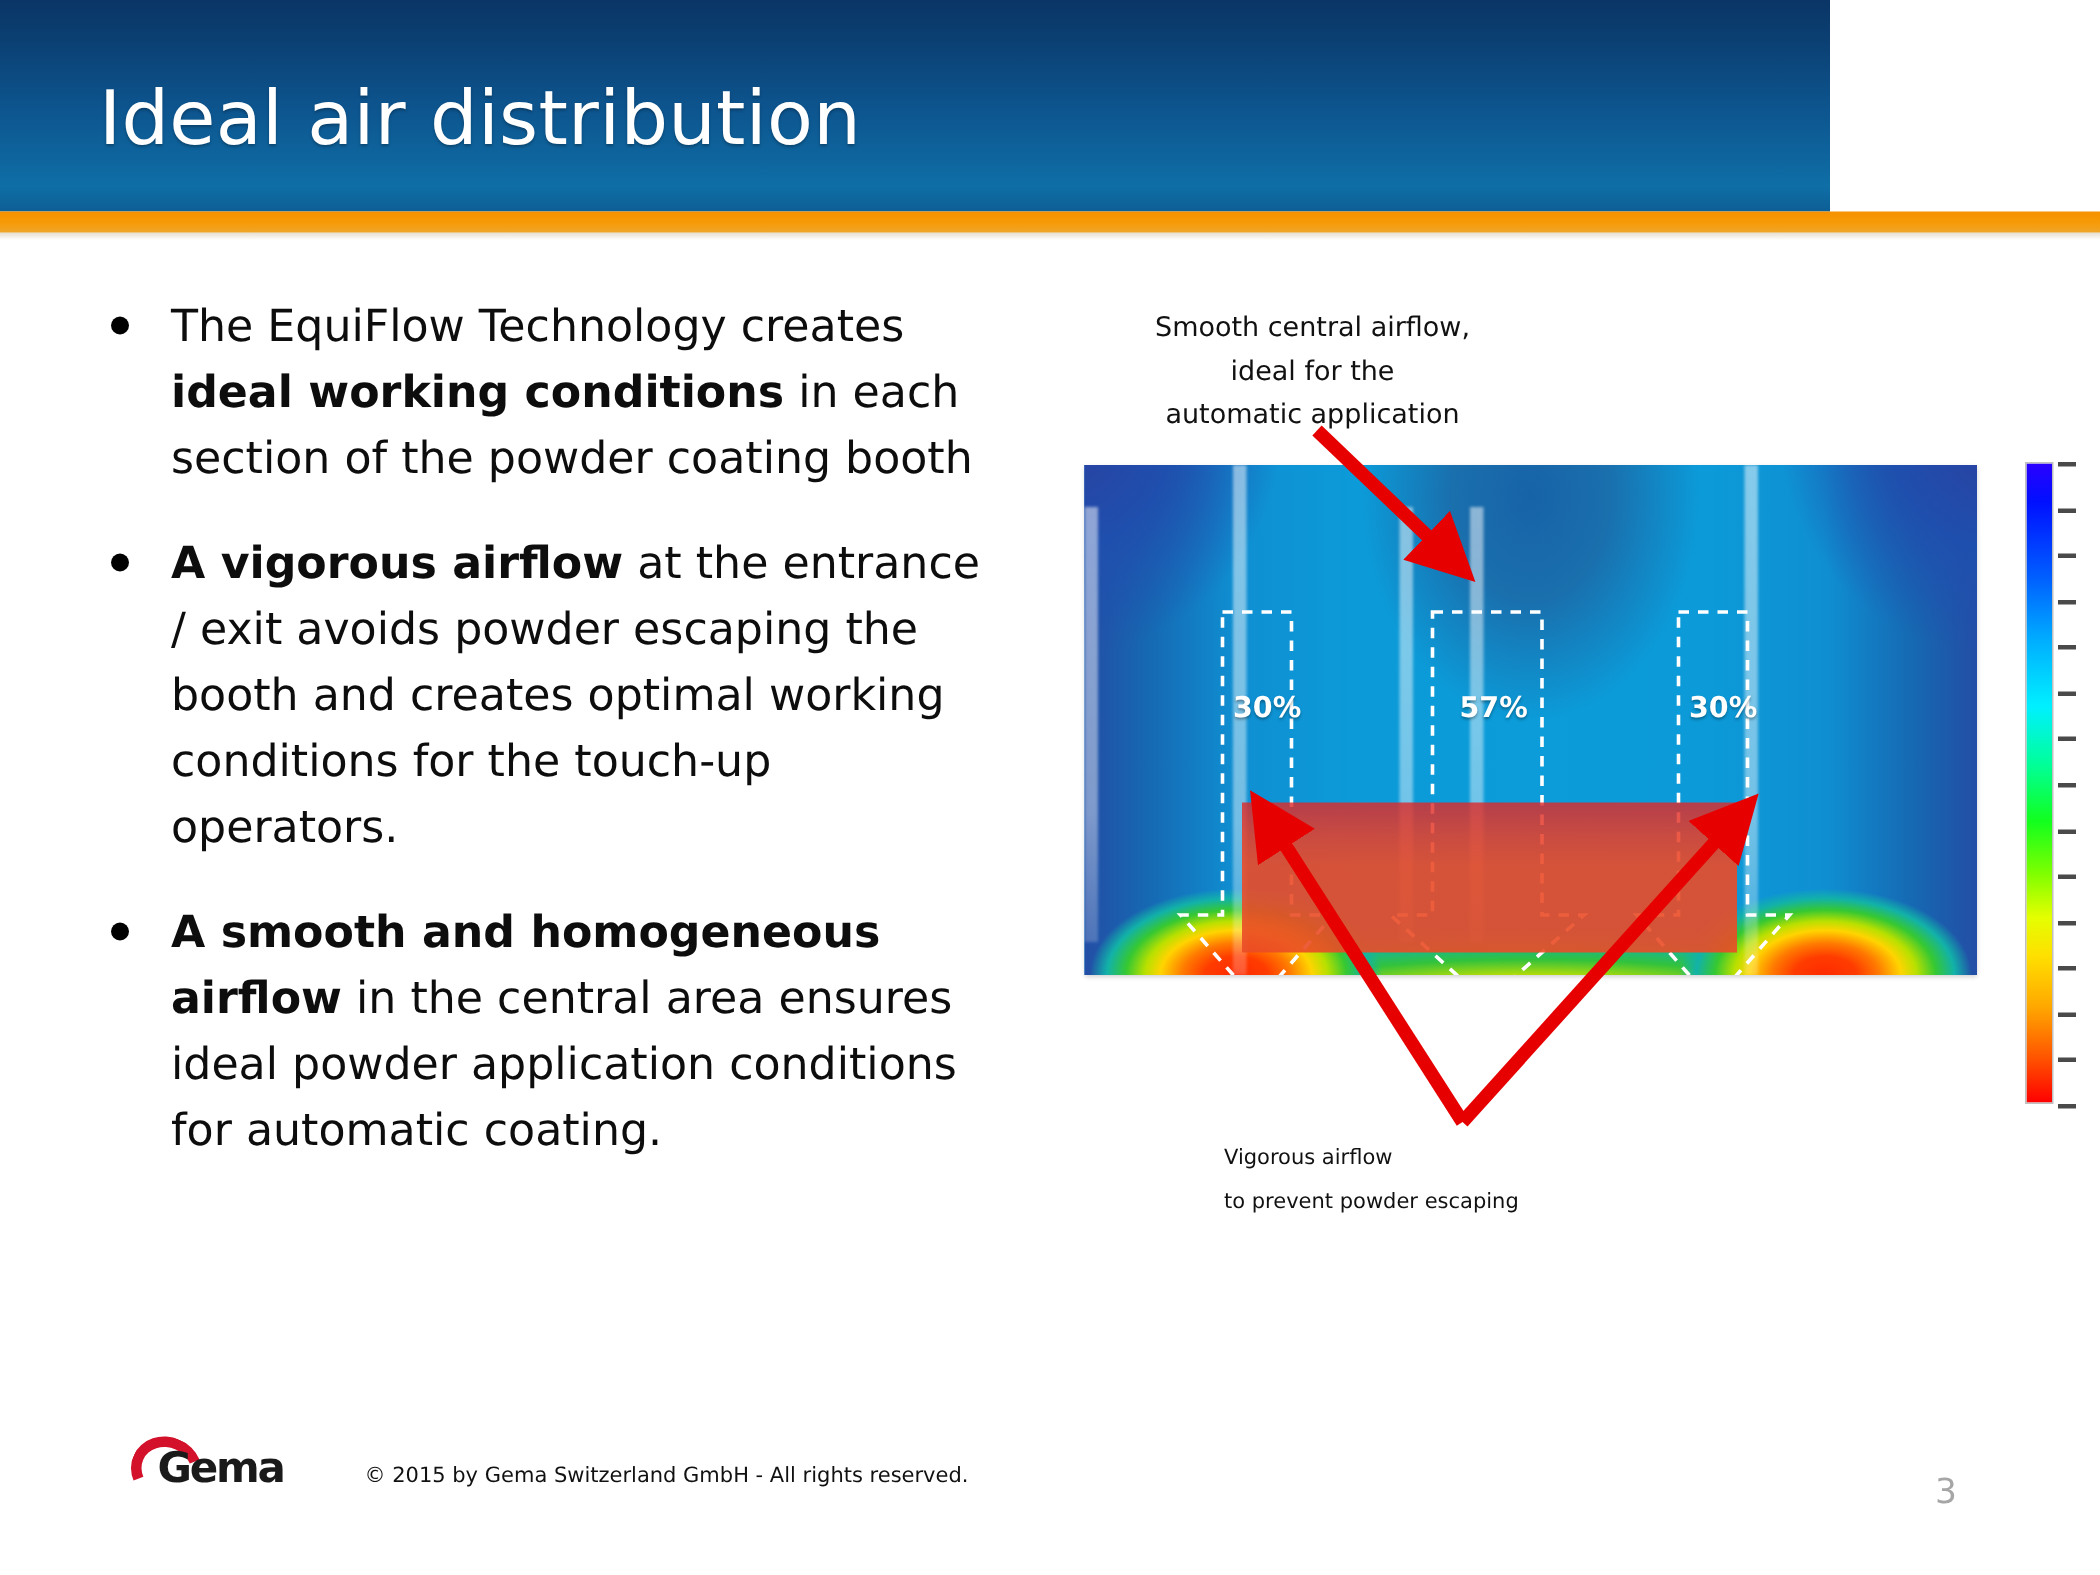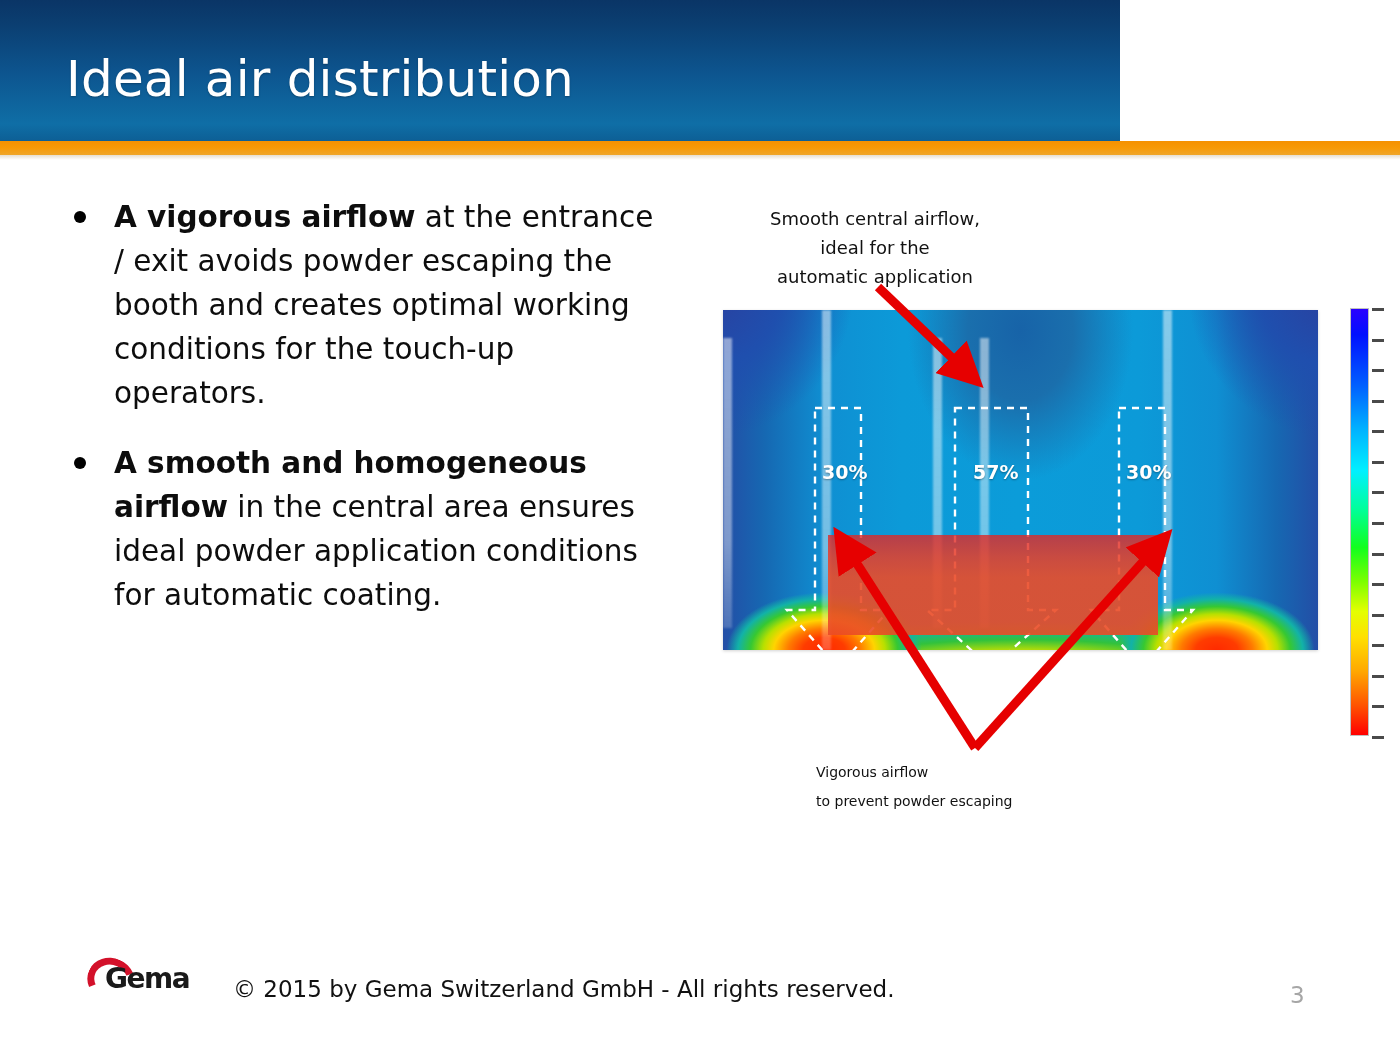--- a/index.html
+++ b/index.html
@@ -14,21 +14,21 @@
     position: relative;
     overflow: hidden;
     font-family: "DejaVu Sans", "Liberation Sans", sans-serif;
     color: #000000;
   }
 
   
   #slide-header {
     position: absolute;
     left: 0; top: 0;
-    width: 1120px;
+    width: 1220px;
     height: 141px;
     background: linear-gradient(to bottom,
         #0a3566 0%,
         #0b3f72 18%,
         #0d558f 52%,
         #0f6ea6 88%,
         #0d5f95 100%);
   }
   #header-title {
     position: absolute;
@@ -275,23 +275,23 @@
     width: 34px;
     height: 30px;
     border: 7px solid #d3112a;
     border-radius: 50%;
     border-right-color: transparent;
     border-bottom-color: transparent;
     transform: rotate(24deg);
   }
   #copyright-text {
     position: absolute;
-    left: 233px;
+    left: 243px;
     top: 26px;
-    font-size: 23px;
+    font-size: 14px;
     color: #111111;
     white-space: nowrap;
   }
   #page-number {
     position: absolute;
     left: 1290px;
     top: 32px;
     font-size: 23px;
     color: #a6a6a6;
   }
@@ -300,20 +300,24 @@
 <body>
 
 <div id="slide-header">
   <div id="header-title">Ideal air distribution</div>
 </div>
 <div id="header-accent-bar"></div>
 <div id="header-accent-shadow"></div>
 
 <div id="bullet-list">
 
+  <div class="bullet-item">
+    <span class="bullet-marker"></span>
+    <span class="bullet-text"><span>The EquiFlow Technology creates </span><b>ideal working conditions</b><span> in each section of the powder coating booth</span></span>
+  </div>
 
   <div class="bullet-item">
     <span class="bullet-marker"></span>
     <span class="bullet-text"><b>A vigorous airflow</b><span> at the entrance / exit avoids powder escaping the booth and creates optimal working conditions for the touch-up operators.</span></span>
   </div>
 
   <div class="bullet-item">
     <span class="bullet-marker"></span>
     <span class="bullet-text"><b>A smooth and homogeneous airflow</b><span> in the central area ensures ideal powder application conditions for automatic coating.</span></span>
   </div>

